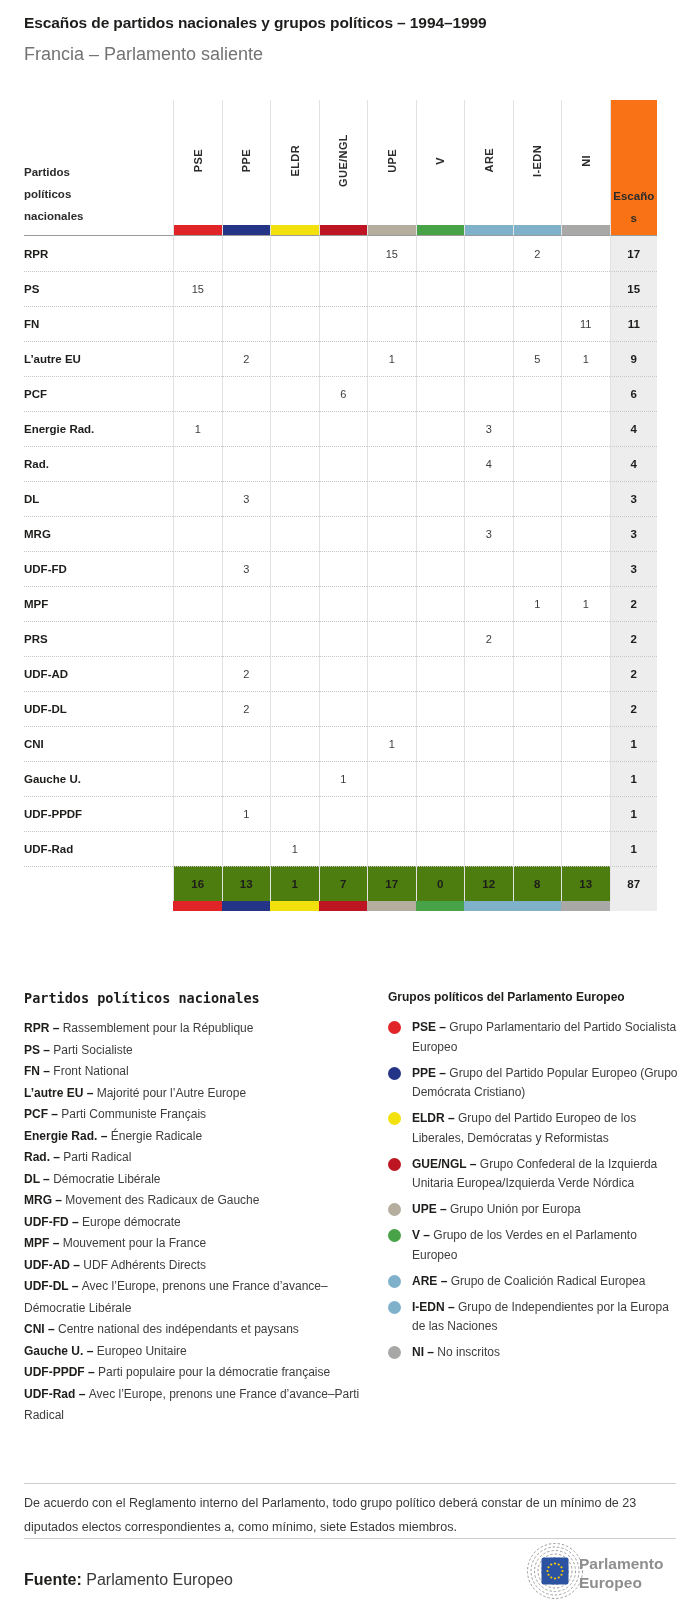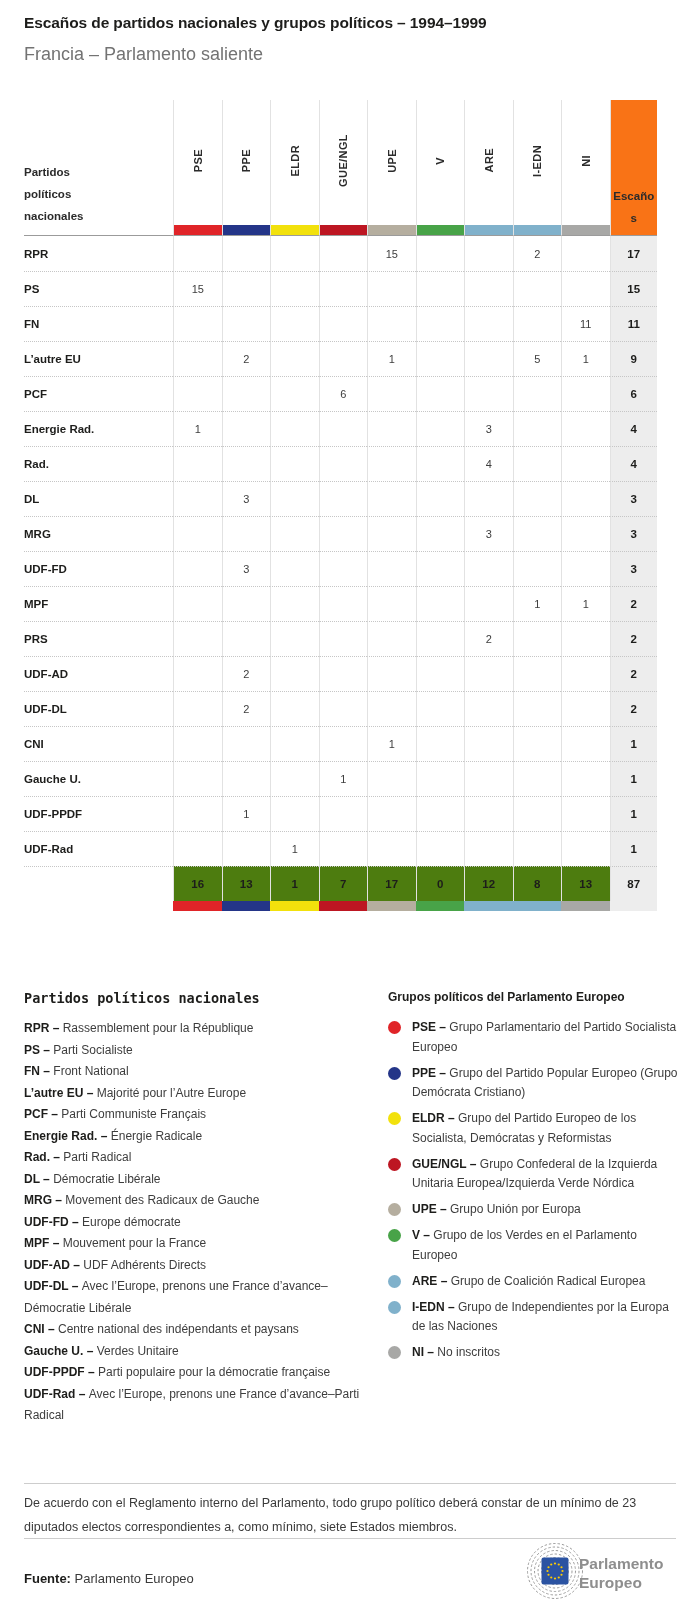--- a/index.html
+++ b/index.html
@@ -44,21 +44,21 @@
   .gdot{width:13px;height:13px;border-radius:50%;flex:0 0 13px;margin:3px 11px 0 0;}
   .gtext{font-size:12px;line-height:19.5px;color:#3d3d3d;}
   .gtext b{color:#1d1d1b;}
 
   
   .rule{position:absolute;left:24px;width:652px;border:none;border-top:1px solid #cdcdcd;margin:0;}
   .rule1{top:1483px;}
   .rule2{top:1538px;}
   .footnote{position:absolute;left:24px;top:1491px;width:648px;margin:0;
             font-size:12.5px;line-height:24px;color:#3a3a3a;}
-  .source{position:absolute;left:24px;top:1571px;margin:0;font-size:13px;color:#3a3a3a;}
+  .source{position:absolute;left:24px;top:1571px;margin:0;font-size:16px;color:#3a3a3a;}
   .source b{color:#1d1d1b;}
   .logo{position:absolute;left:508px;top:1541px;}
   .logo text{font-family:"Liberation Sans",sans-serif;font-weight:700;fill:#8e8e8e;font-size:15.5px;}
 </style>
 </head>
 <body>
 
 <div class="page">
 
   <h1 class="title">Escaños de partidos nacionales y grupos políticos – 1994–1999</h1>
@@ -339,40 +339,40 @@
         <div class="pitem"><b>PCF – </b><span>Parti Communiste Français</span></div>
         <div class="pitem"><b>Energie Rad. – </b><span>Énergie Radicale</span></div>
         <div class="pitem"><b>Rad. – </b><span>Parti Radical</span></div>
         <div class="pitem"><b>DL – </b><span> Démocratie Libérale</span></div>
         <div class="pitem"><b>MRG – </b><span>Movement des Radicaux de Gauche</span></div>
         <div class="pitem"><b>UDF-FD – </b><span>Europe démocrate</span></div>
         <div class="pitem"><b>MPF – </b><span>Mouvement pour la France</span></div>
         <div class="pitem"><b>UDF-AD – </b><span>UDF Adhérents Directs</span></div>
         <div class="pitem"><b>UDF-DL – </b><span>Avec l’Europe, prenons une France d’avance– Démocratie Libérale</span></div>
         <div class="pitem"><b>CNI – </b><span>Centre national des indépendants et paysans</span></div>
-        <div class="pitem"><b>Gauche U. – </b><span>Verdes Unitaire</span></div>
+        <div class="pitem"><b>Gauche U. – </b><span>Europeo Unitaire</span></div>
         <div class="pitem"><b>UDF-PPDF – </b><span>Parti populaire pour la démocratie française</span></div>
         <div class="pitem"><b>UDF-Rad – </b><span>Avec l’Europe, prenons une France d’avance–Parti Radical</span></div>
       </div>
   </div>
 
   <div class="legend-right">
     <h3 class="legend-h-right">Grupos políticos del Parlamento Europeo</h3>
     <div id="groups-list">
         <div class="gitem">
           <span class="gdot" style="background: rgb(224, 36, 40);"></span>
           <div class="gtext"><b>PSE – </b><span>Grupo Parlamentario del Partido Socialista Europeo</span></div>
         </div>
         <div class="gitem">
           <span class="gdot" style="background: rgb(36, 53, 136);"></span>
           <div class="gtext"><b>PPE – </b><span>Grupo del Partido Popular Europeo (Grupo Demócrata Cristiano)</span></div>
         </div>
         <div class="gitem">
           <span class="gdot" style="background: rgb(242, 225, 12);"></span>
-          <div class="gtext"><b>ELDR – </b><span>Grupo del Partido Europeo de los Socialista, Demócratas y Reformistas</span></div>
+          <div class="gtext"><b>ELDR – </b><span>Grupo del Partido Europeo de los Liberales, Demócratas y Reformistas</span></div>
         </div>
         <div class="gitem">
           <span class="gdot" style="background: rgb(189, 22, 34);"></span>
           <div class="gtext"><b>GUE/NGL – </b><span>Grupo Confederal de la Izquierda Unitaria Europea/Izquierda Verde Nórdica</span></div>
         </div>
         <div class="gitem">
           <span class="gdot" style="background: rgb(181, 174, 159);"></span>
           <div class="gtext"><b>UPE – </b><span>Grupo Unión por Europa</span></div>
         </div>
         <div class="gitem">

